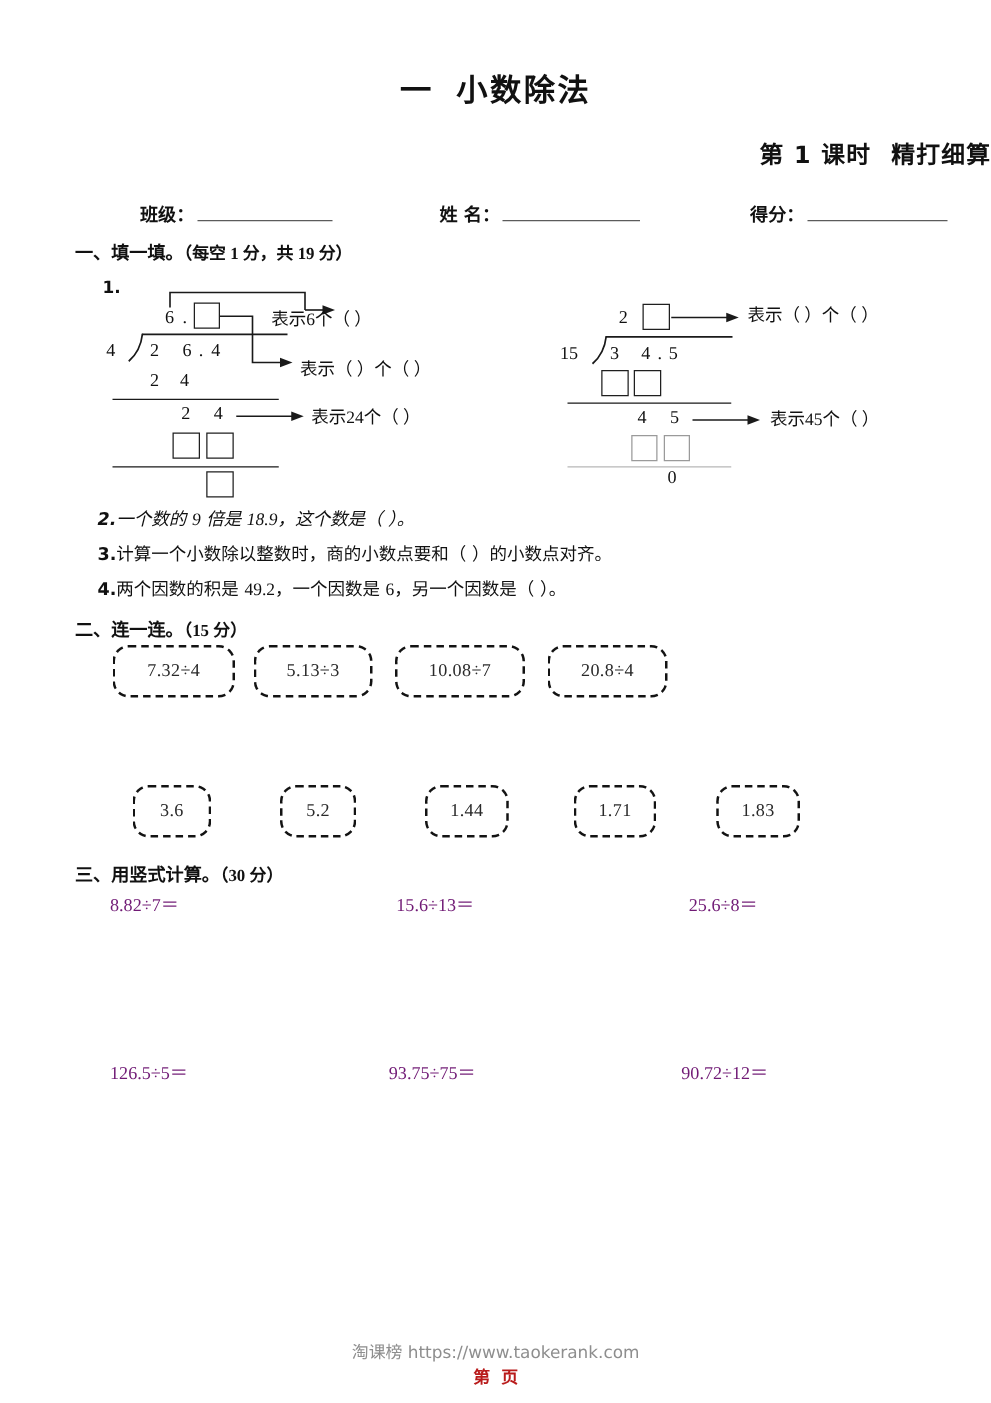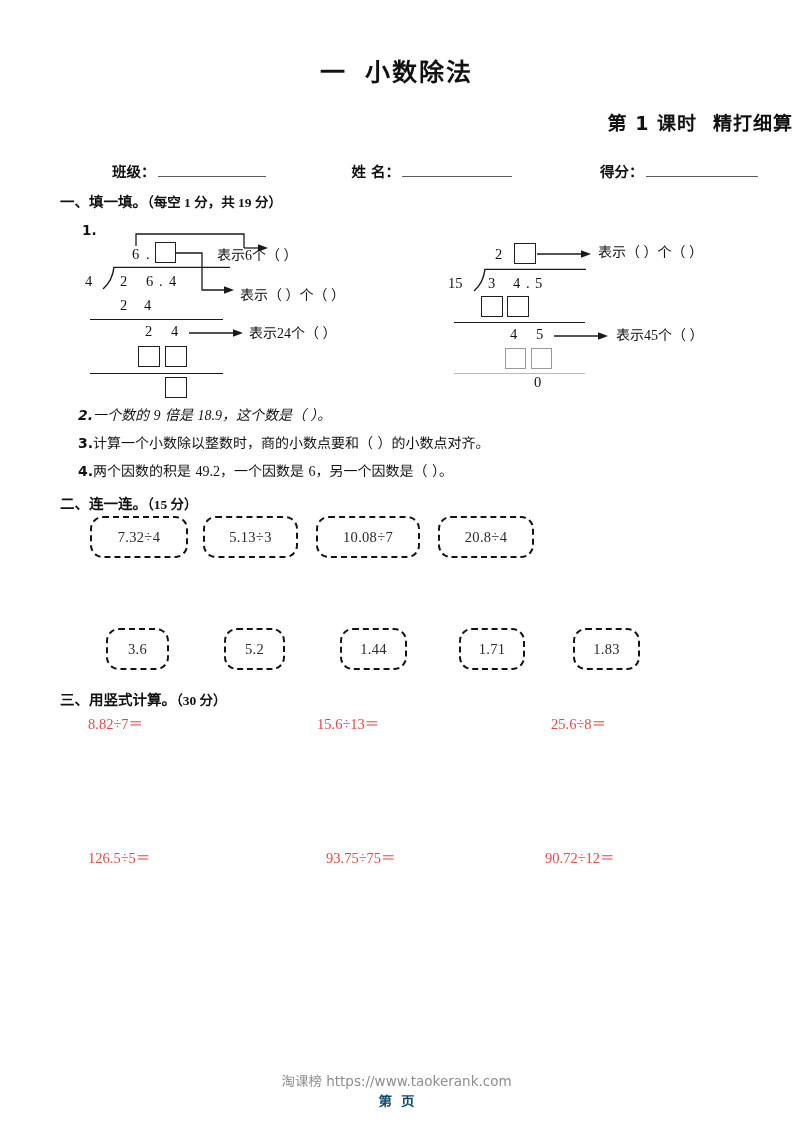--- a/index.html
+++ b/index.html
@@ -122,35 +122,35 @@
     font-family:"Liberation Serif","DejaVu Serif",serif;
     font-size:14.5px;color:#2a2a2a;letter-spacing:0.3px;
   }
   .chip.row-a{top:516px;height:42px;}
   .chip.row-b{top:628px;height:42px;}
 
   
   .vc{
     position:absolute;
     font-family:"Liberation Serif","DejaVu Serif",serif;
-    font-size:14.5px;color:#ef4444;white-space:nowrap;
+    font-size:14.5px;color:#701a75;white-space:nowrap;
   }
 
   
   .watermark{
     position:absolute;left:0;right:0;top:1070px;
     text-align:center;color:#8e8e8e;
     font-family:"DejaVu Sans","Liberation Sans",sans-serif;
     font-size:13.5px;
   }
   .pagenum{
     position:absolute;left:0;right:0;top:1090px;
     text-align:center;
     font-family:"DejaVu Sans","Liberation Sans",sans-serif;
-    font-weight:bold;font-size:13.5px;color:#0c4a6e;
+    font-weight:bold;font-size:13.5px;color:#b91c1c;
   }
   .pagenum .gap{display:inline-block;width:9px;}
 </style>
 </head>
 <body>
 
 <div class="page">
 
   <div class="doc-title">
     <span class="numeral">一</span><span>小数除法</span>
@@ -322,21 +322,21 @@
 
   <div class="section-head" id="sec3">
     <span>三、用竖式计算。</span><span class="pts">（30 分）</span>
   </div>
 
   <div class="vc" style="left:88px;top:712px;">8.82÷7＝</div>
   <div class="vc" style="left:317px;top:712px;">15.6÷13＝</div>
   <div class="vc" style="left:551px;top:712px;">25.6÷8＝</div>
 
   <div class="vc" style="left:88px;top:846px;">126.5÷5＝</div>
-  <div class="vc" style="left:326px;top:846px;">93.75÷75＝</div>
+  <div class="vc" style="left:311px;top:846px;">93.75÷75＝</div>
   <div class="vc" style="left:545px;top:846px;">90.72÷12＝</div>
 
   <div class="watermark">淘课榜 https://www.taokerank.com</div>
   <div class="pagenum">
     <span>第</span><span class="gap"></span><span>页</span>
   </div>
 
 </div>
 
 </body></html>

